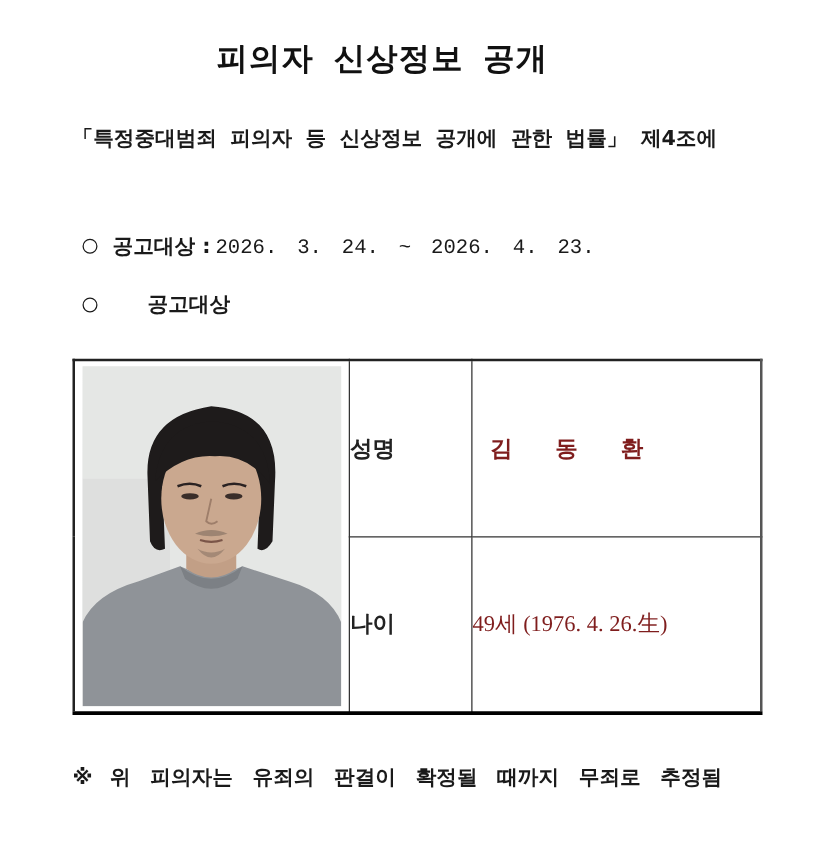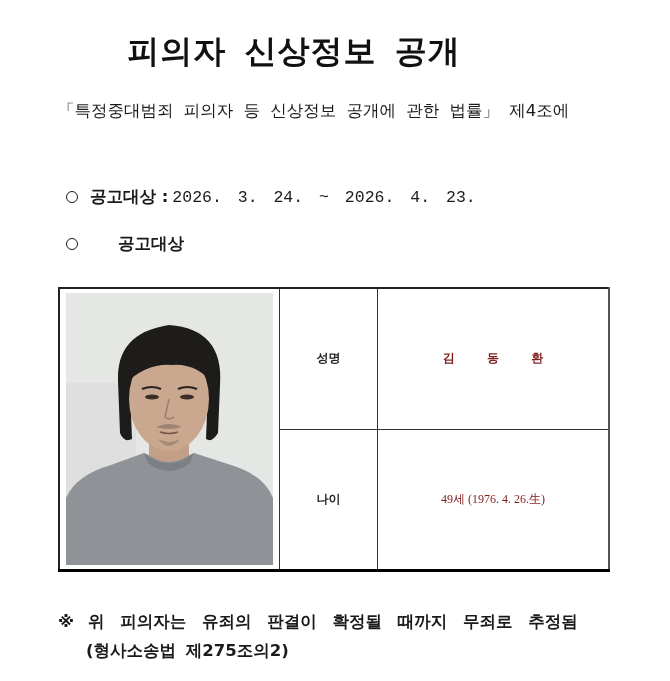--- a/index.html
+++ b/index.html
@@ -10,37 +10,37 @@
     body {
       width: 670px;
       height: 681px;
       position: relative;
       overflow: hidden;
       font-family: "DejaVu Sans", "Liberation Sans", sans-serif;
       color: #111111;
     }
     .title {
       position: absolute;
-      left: 4px;
+      left: 16px;
       top: 30px;
       width: 580px;
       text-align: center;
-      font-size: 32px;
+      font-size: 25px;
       font-weight: bold;
       letter-spacing: 1px;
       word-spacing: 6px;
     }
     .intro {
       position: absolute;
       left: 58px;
       top: 96px;
       width: 560px;
       font-size: 16.5px;
       line-height: 30px;
-      font-weight: normal;
+      font-weight: bold;
       color: #1a1a1a;
       word-spacing: 5px;
     }
     .intro .line2 { display: block; }
     .bullet-row {
       position: absolute;
       left: 66px;
       font-size: 16.5px;
       font-weight: bold;
       color: #1a1a1a;
@@ -74,23 +74,22 @@
       border-collapse: collapse;
       border-left: 2px solid #222;
       border-top: 2px solid #222;
       border-right: 2px solid #555;
       border-bottom: 3px solid #000;
       box-sizing: border-box;
     }
     .info-table td {
       padding: 0;
       border: 1px solid #333;
-      text-align: center;
       vertical-align: middle;
-      font-size: 12px;
+      font-size: 18px;
     }
     .photo-cell {
       width: 219px;
       padding: 0 !important;
     }
     .photo {
       width: 207px;
       height: 272px;
       margin: 0 auto;
       background: linear-gradient(180deg, #e9ebe9 0%, #dcdfdd 60%, #d4d7d5 100%);
@@ -196,14 +195,13 @@
   </tr>
   <tr class="row2">
     <td class="label-cell">나이</td>
     <td class="value-cell age-value">49세 (1976. 4. 26.生)</td>
   </tr>
 </tbody>
   </table>
 
 <div class="note">
   <span class="mark">※</span><span>위 피의자는 유죄의 판결이 확정될 때까지 무죄로 추정됨</span>
-  <span class="ref">(형사소송법 제275조의2)</span>
 </div>
 
 </body></html>

